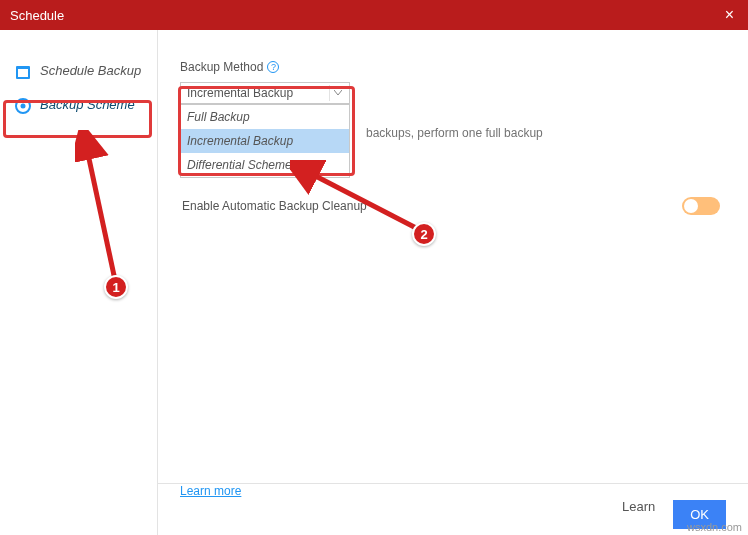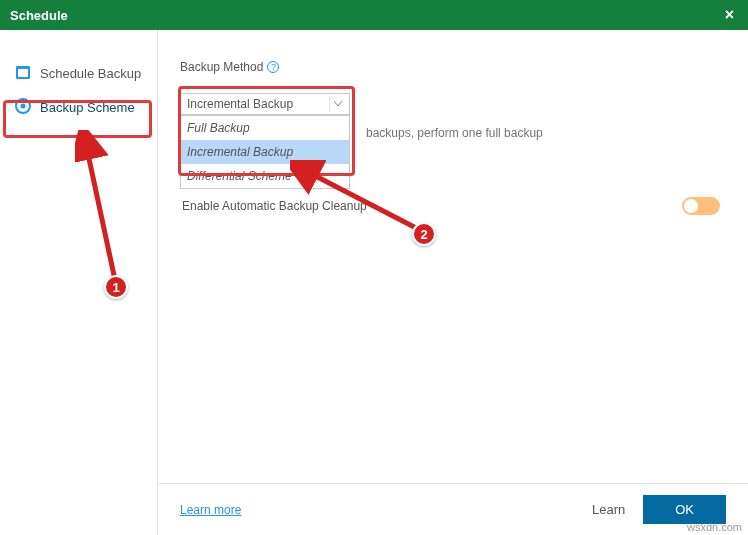--- a/index.html
+++ b/index.html
@@ -1,52 +1,52 @@
 <!DOCTYPE html>
 <html><head>
 <meta charset="utf-8">
 <style>
 * { box-sizing: border-box; margin: 0; padding: 0; font-family: "Segoe UI", Arial, sans-serif; }
 body { width: 748px; height: 535px; background: #fff; position: relative; overflow: hidden; }
 
-.header { height: 30px; background: #15803d; color: #fff; display: flex; align-items: center; justify-content: space-between; padding: 0 10px; font-size: 13px; font-weight: bold; }
+.header { height: 30px; background: #b91c1c; color: #fff; display: flex; align-items: center; justify-content: space-between; padding: 0 10px; font-size: 13px; }
 .close-x { font-size: 16px; cursor: pointer; padding: 0 4px; }
 
 .body { position: absolute; top: 30px; bottom: 0; left: 0; right: 0; display: flex; }
 .sidebar { width: 158px; border-right: 1px solid #e3e3e3; padding-top: 25px; }
-.sidebar-item { display: flex; align-items: flex-end; padding: 8px 14px; font-size: 13px; color: #555; cursor: pointer; gap: 8px; }
+.sidebar-item { display: flex; align-items: flex-start; padding: 8px 14px; font-size: 13px; color: #555; cursor: pointer; gap: 8px; font-style: italic; }
 .sidebar-item.active { color: #0c4a6e; }
 .sidebar-item .icon { width: 18px; height: 18px; display: flex; align-items: center; justify-content: center; }
 
 .highlight-box-1 { position: absolute; top: 100px; left: 3px; width: 149px; height: 38px; border: 3px solid #e03a3a; border-radius: 4px; pointer-events: none; }
 
 .main { flex: 1; padding: 30px 22px 70px 22px; position: relative; }
-.label-row { font-size: 12px; color: #555; margin-bottom: 19px; display: flex; align-items: center; gap: 4px; }
+.label-row { font-size: 12px; color: #555; margin-bottom: 8px; display: flex; align-items: center; gap: 4px; }
 .help-ico { width: 12px; height: 12px; border: 1px solid #2196f3; border-radius: 50%; color: #2196f3; font-size: 9px; display: flex; align-items: center; justify-content: center; }
 
 .select-wrap { position: relative; width: 170px; }
 .select-box { height: 22px; border: 1px solid #c8c8c8; display: flex; align-items: center; justify-content: space-between; padding: 0 4px 0 6px; font-size: 12px; color: #555; background: #fff; cursor: pointer; }
 .select-arrow { width: 16px; height: 16px; display: flex; align-items: center; justify-content: center; border-left: 1px solid #e3e3e3; }
 .dropdown { position: absolute; top: 22px; left: 0; width: 170px; background: #fff; border: 1px solid #c8c8c8; z-index: 5; }
 .dropdown .opt { padding: 5px 6px; font-size: 12px; color: #555; cursor: pointer; font-style: italic; }
 .dropdown .opt.sel { background: #b7d8f6; }
 
 .highlight-box-2 { position: absolute; top: 86px; left: 178px; width: 177px; height: 90px; border: 3px solid #e03a3a; border-radius: 4px; pointer-events: none; z-index: 6; }
 
 .helper-text { position: absolute; top: 126px; left: 366px; font-size: 12px; color: #737373; }
 
 .cleanup-row { position: absolute; top: 197px; left: 182px; right: 28px; display: flex; align-items: center; justify-content: space-between; font-size: 12px; color: #555; }
 .toggle { width: 38px; height: 18px; border-radius: 10px; background: #ffbf7a; position: relative; cursor: pointer; }
 .toggle::after { content: ""; position: absolute; width: 14px; height: 14px; background: #fff; border-radius: 50%; top: 2px; left: 2px; }
 
-.footer { position: absolute; left: 158px; right: 0; bottom: 0; height: 52px; border-top: 1px solid #e3e3e3; display: flex; align-items: center; justify-content: space-between; padding: 0 22px; }
+.footer { position: absolute; left: 158px; right: 0; bottom: 0; height: 52px; border-top: 1px solid #e3e3e3; display: flex; align-items: flex-start; justify-content: space-between; padding: 0 22px; }
 .learn { color: #2196f3; font-size: 12px; text-decoration: underline; cursor: pointer; }
 .btns { display: flex; align-items: center; gap: 18px; }
 .cancel { font-size: 13px; color: #555; cursor: pointer; }
-.ok { background: #0369a1; color: #fff; font-size: 13px; padding: 7px 32px; border: none; cursor: pointer; }
+.ok { background: #3b82f6; color: #fff; font-size: 13px; padding: 7px 17px; border: none; cursor: pointer; margin-top: 16px; }
 
 .watermark { position: absolute; bottom: 2px; right: 6px; font-size: 11px; color: #999; text-align: right; }
 
 
 .badge { position: absolute; width: 24px; height: 24px; border-radius: 50%; background: #d32020; color: #fff; display: flex; align-items: center; justify-content: center; font-size: 13px; font-weight: bold; border: 2px solid #fff; box-shadow: 0 1px 3px rgba(0,0,0,.3); z-index: 20; }
 .arrow { position: absolute; z-index: 15; pointer-events: none; }
 </style>
 </head>
 <body>
 

